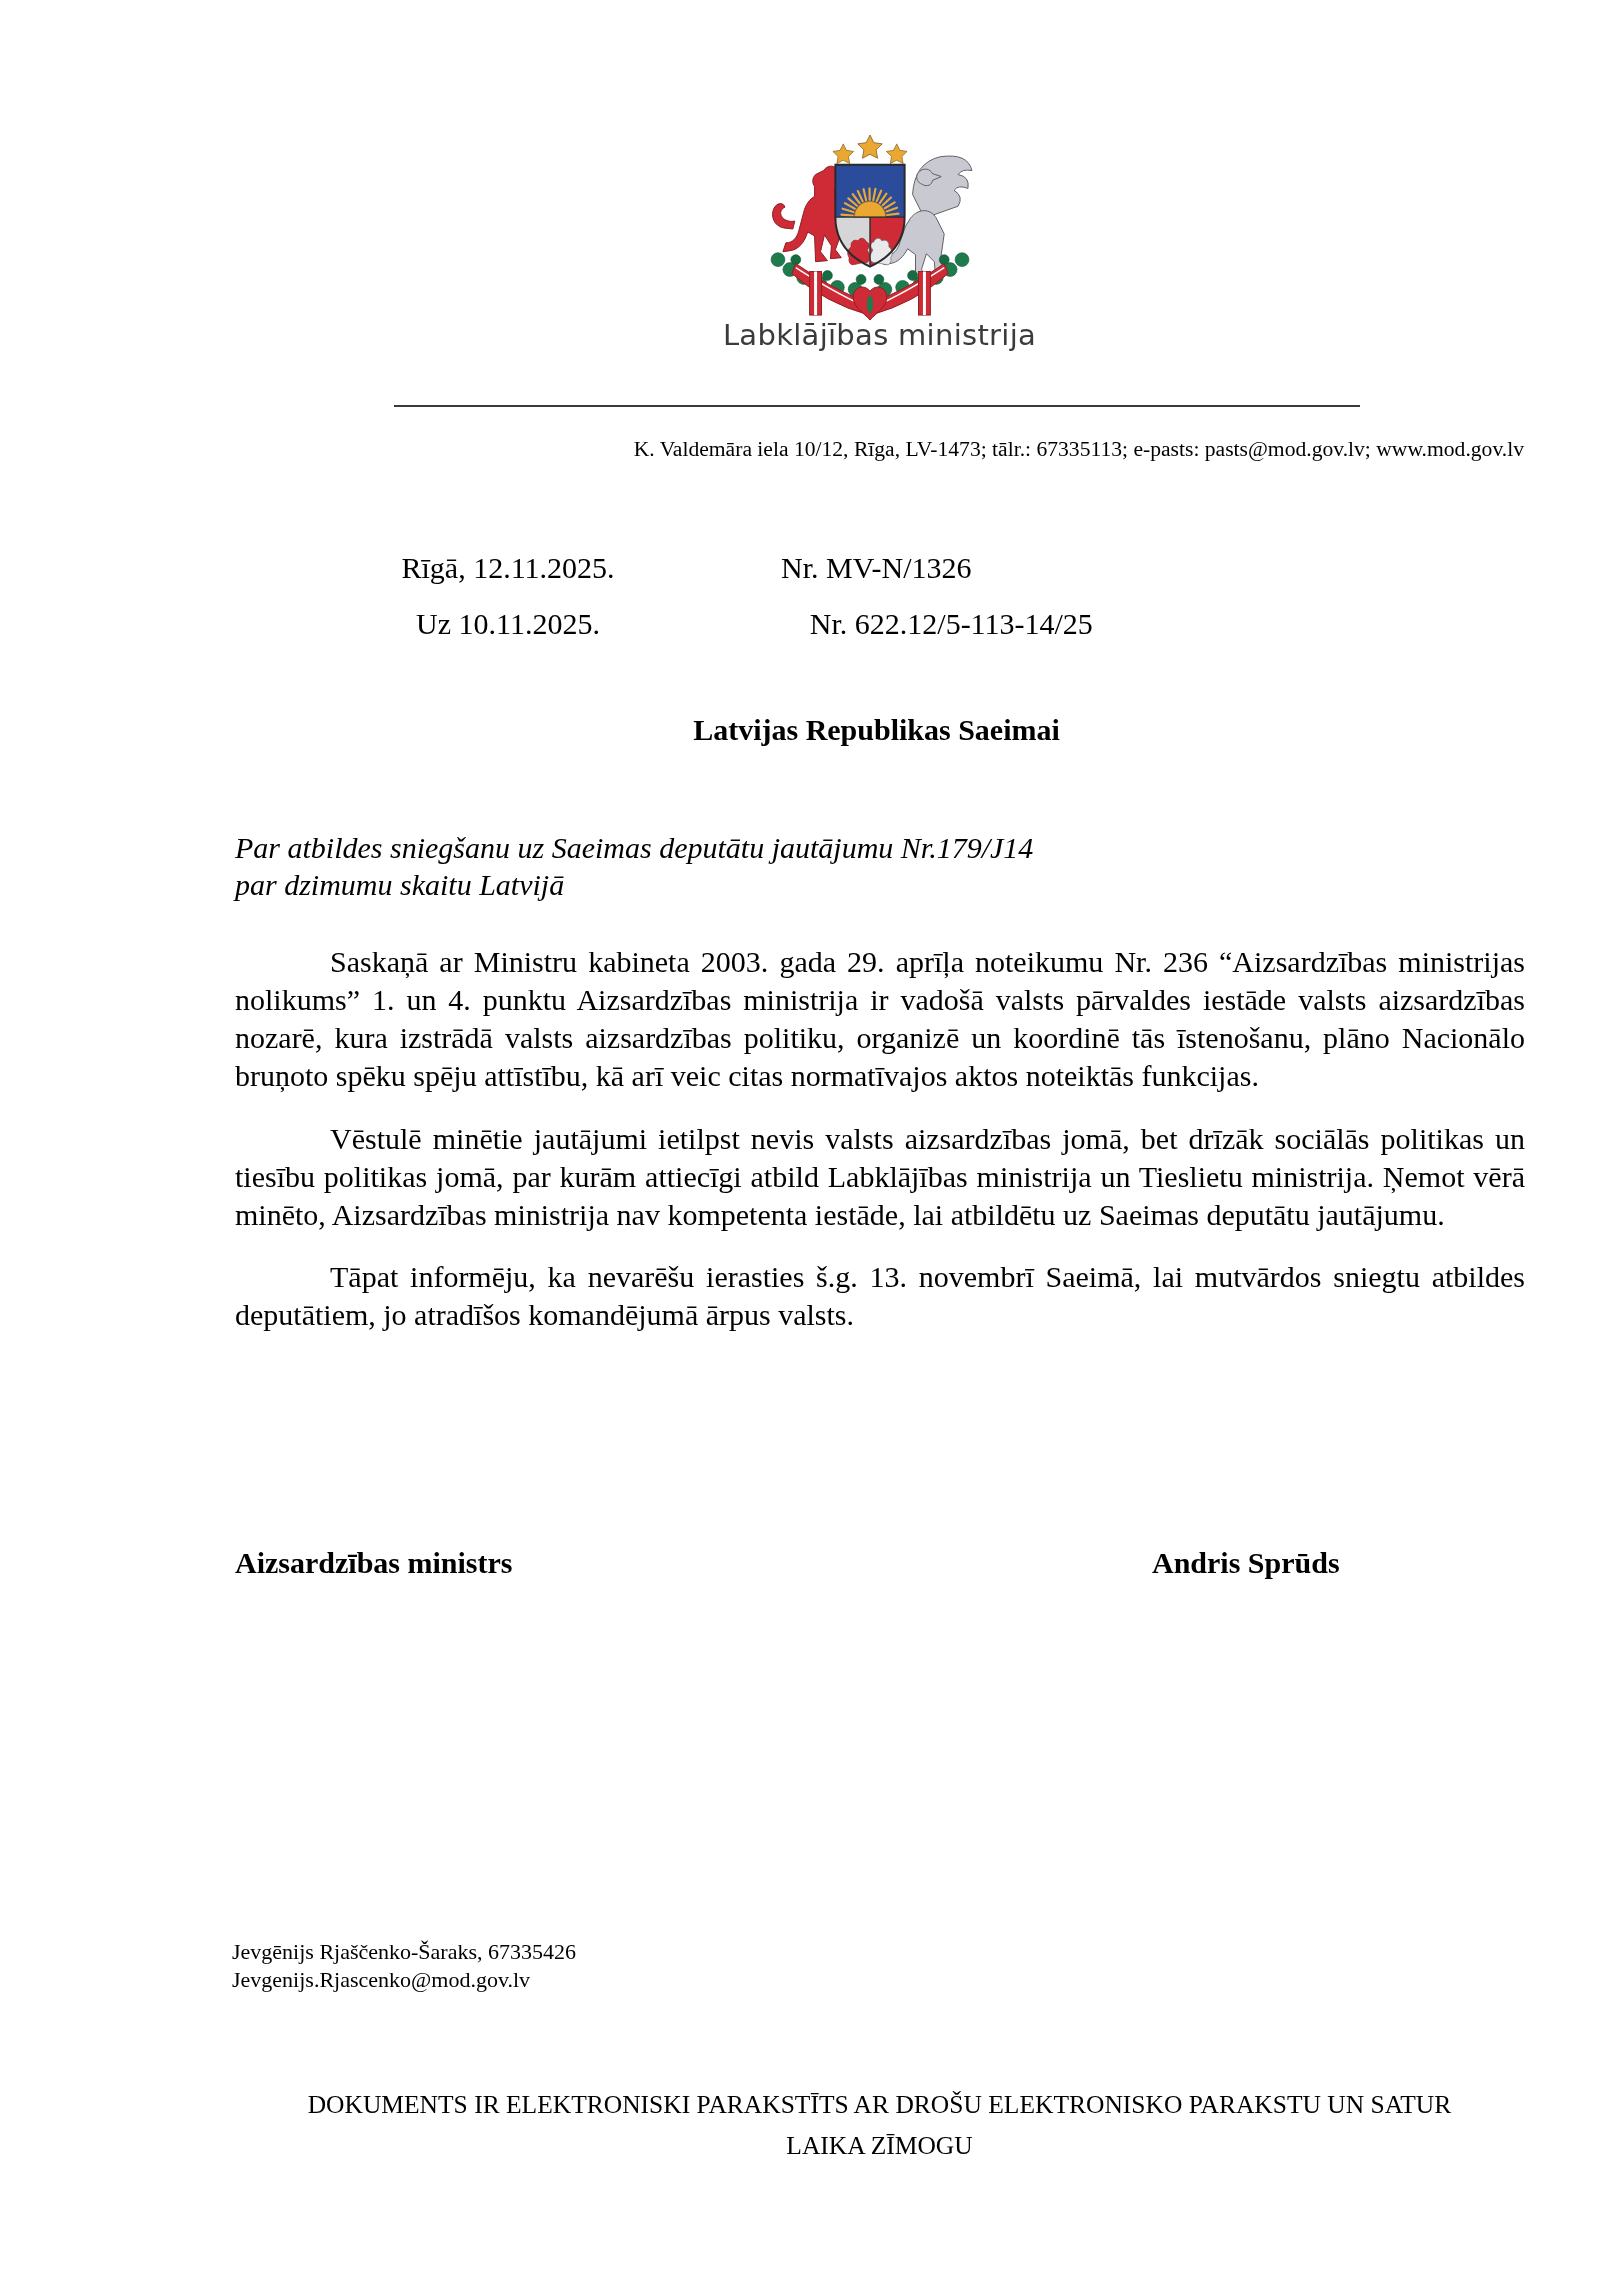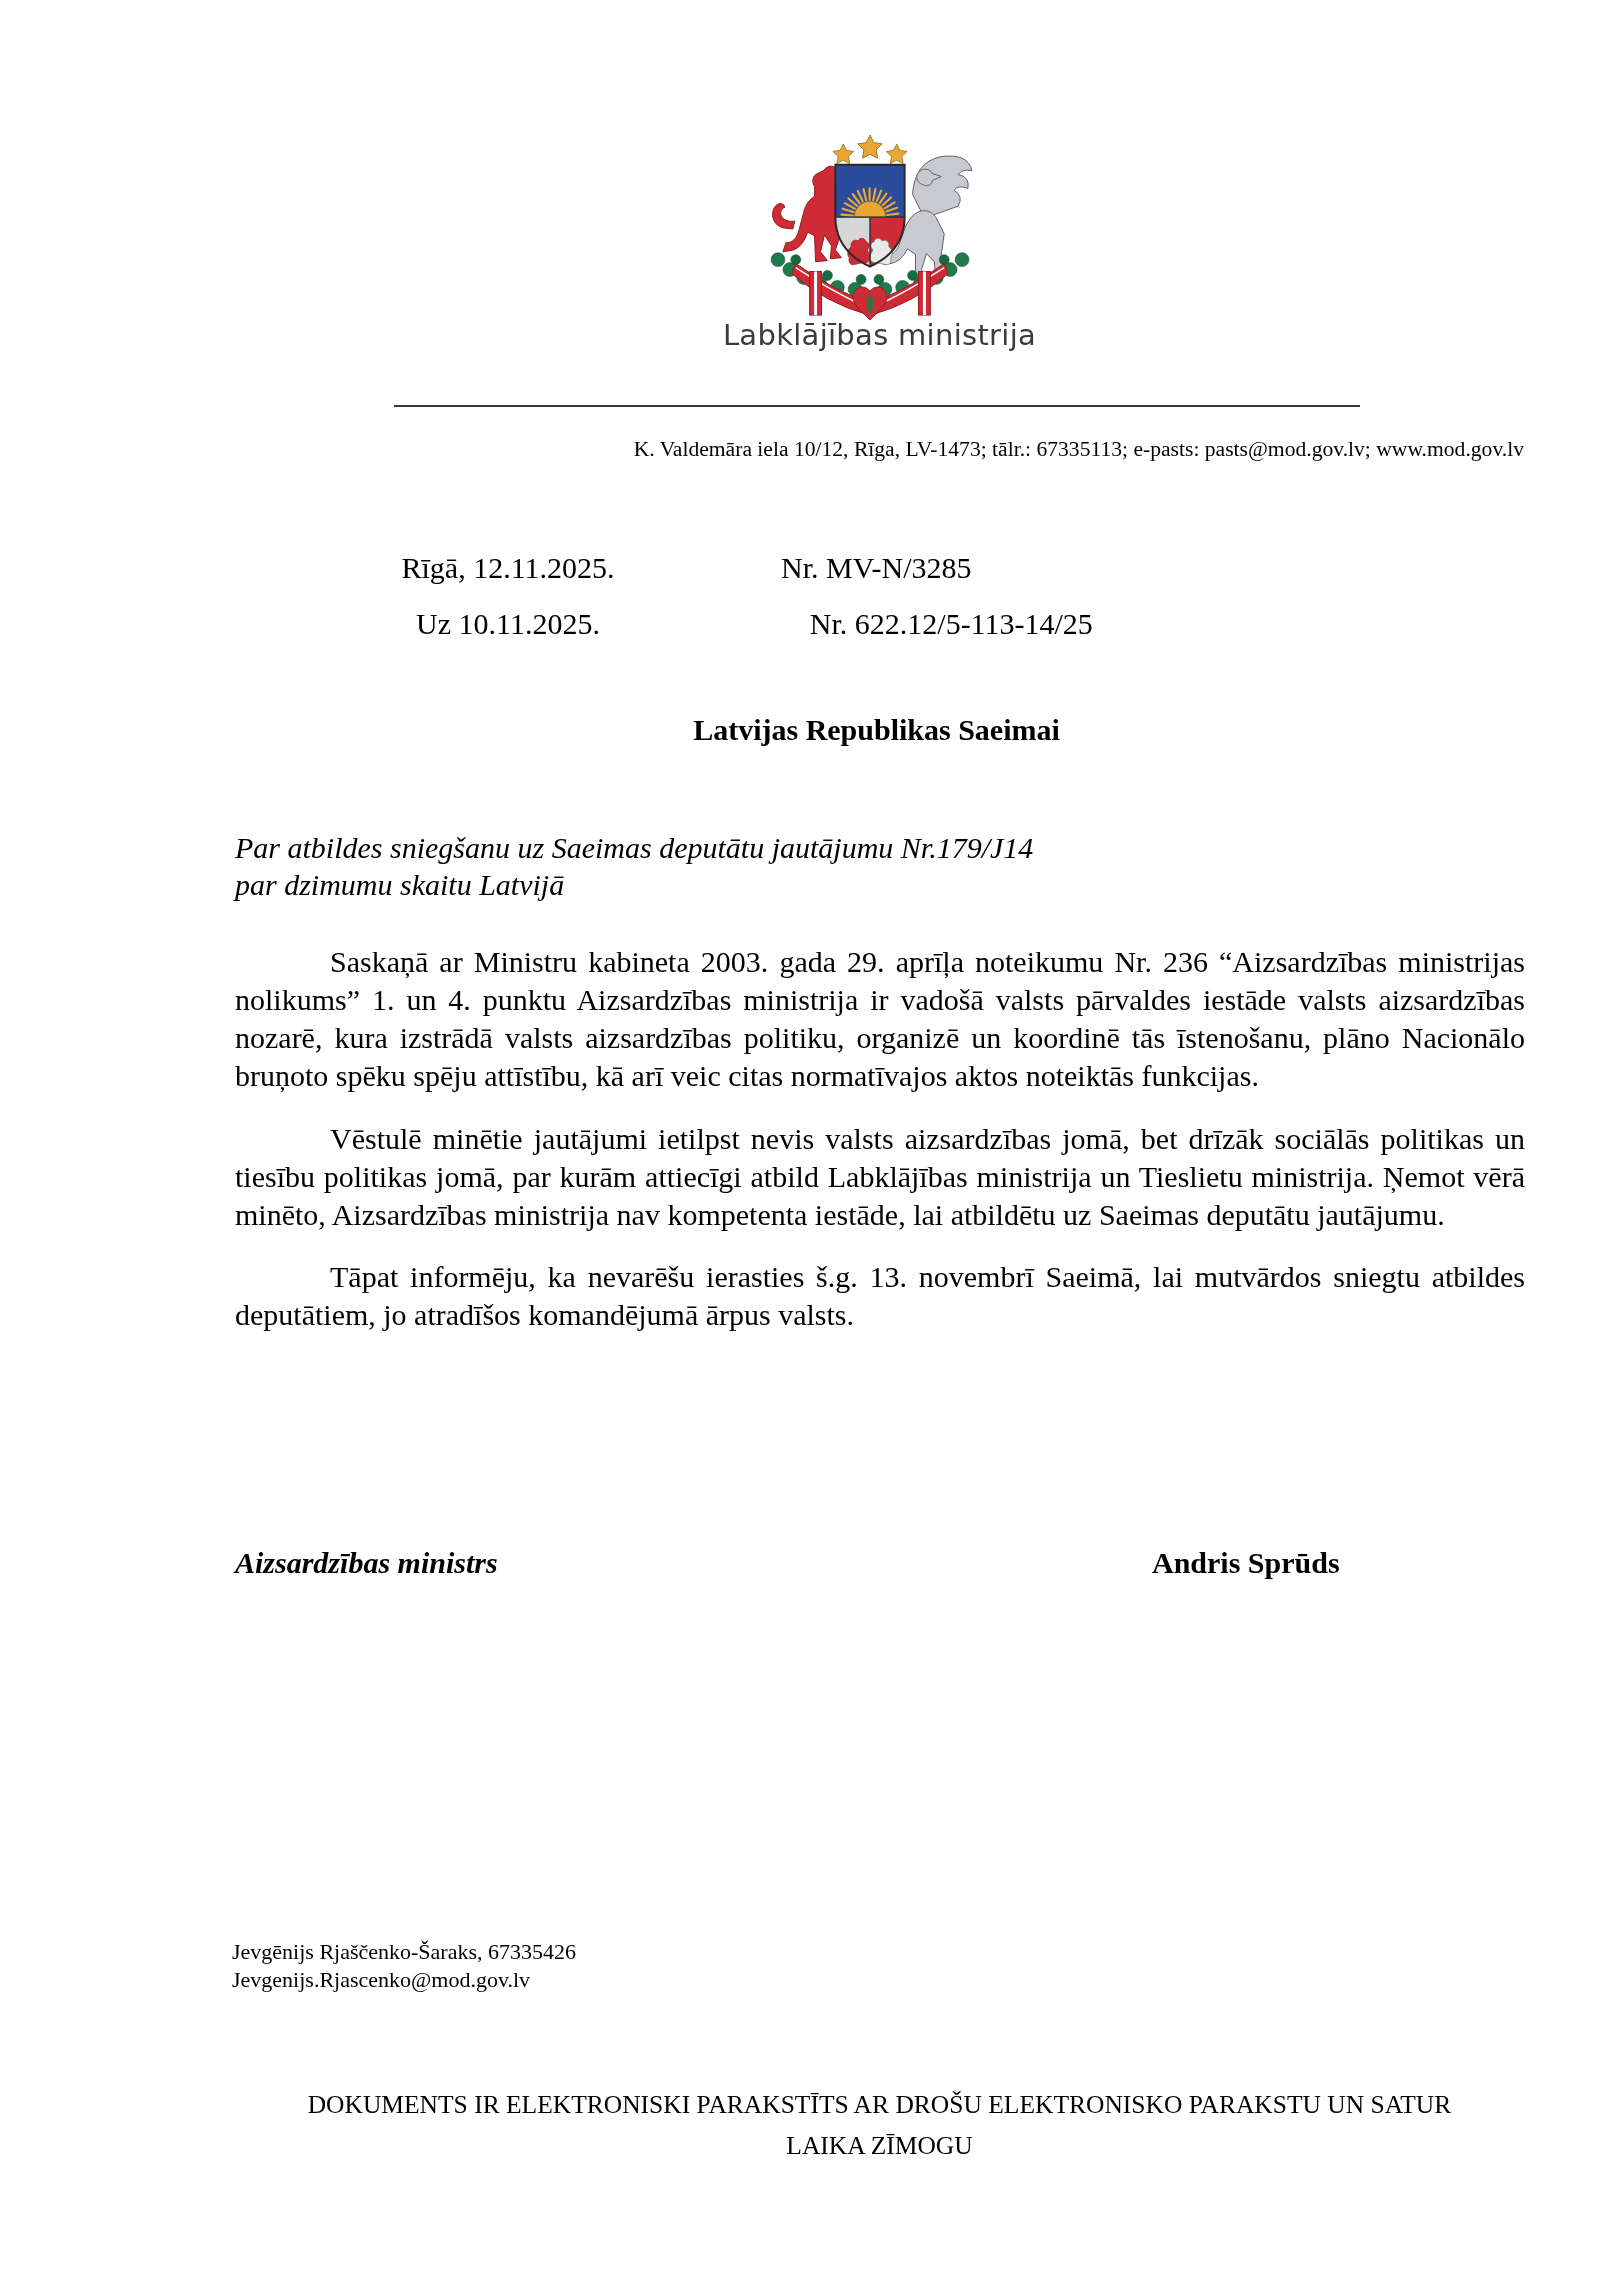--- a/index.html
+++ b/index.html
@@ -48,21 +48,21 @@
   }
 
   .body-text {
     left:235px; top:943px; width:1290px;
     font-size:30px; line-height:38px;
     text-align:justify;
   }
   .body-text p { margin:0 0 24.5px 0; text-indent:95px; }
 
   .sig-row { left:235px; top:1546px; width:1289px; height:39px; font-weight:bold; font-size:30px; }
-  .sig-title { position:absolute; left:0; top:0;font-style:italic; }
+  .sig-title { position:absolute; left:0; top:0; }
   .sig-name  { position:absolute; left:917px; top:0; }
 
   .contact { left:232px; top:1938px; font-size:22px; line-height:28px; }
 
   .page-footer {
     left:235px; top:2084px; width:1289px;
     text-align:center; font-size:25.5px; line-height:41px;
   }
 </style>
 </head>
@@ -159,21 +159,21 @@
 
   <div class="abs ministry-name">Labklājības ministrija</div>
 
   <div class="abs header-rule"></div>
 
   <div class="abs address-line">K. Valdemāra iela 10/12, Rīga, LV-1473; tālr.: 67335113; e-pasts: pasts@mod.gov.lv; www.mod.gov.lv</div>
 
   <div class="abs ref-block">
     <div class="ref-row">
       <span class="ref-left">Rīgā, 12.11.2025.</span>
-      <span>Nr. MV-N/3285</span>
+      <span>Nr. MV-N/1326</span>
     </div>
     <div class="ref-row">
       <span class="ref-left">Uz 10.11.2025.</span>
       <span class="ref-right-2">Nr. 622.12/5-113-14/25</span>
     </div>
   </div>
 
   <div class="abs recipient">Latvijas Republikas Saeimai</div>
 
   <div class="abs subject">

